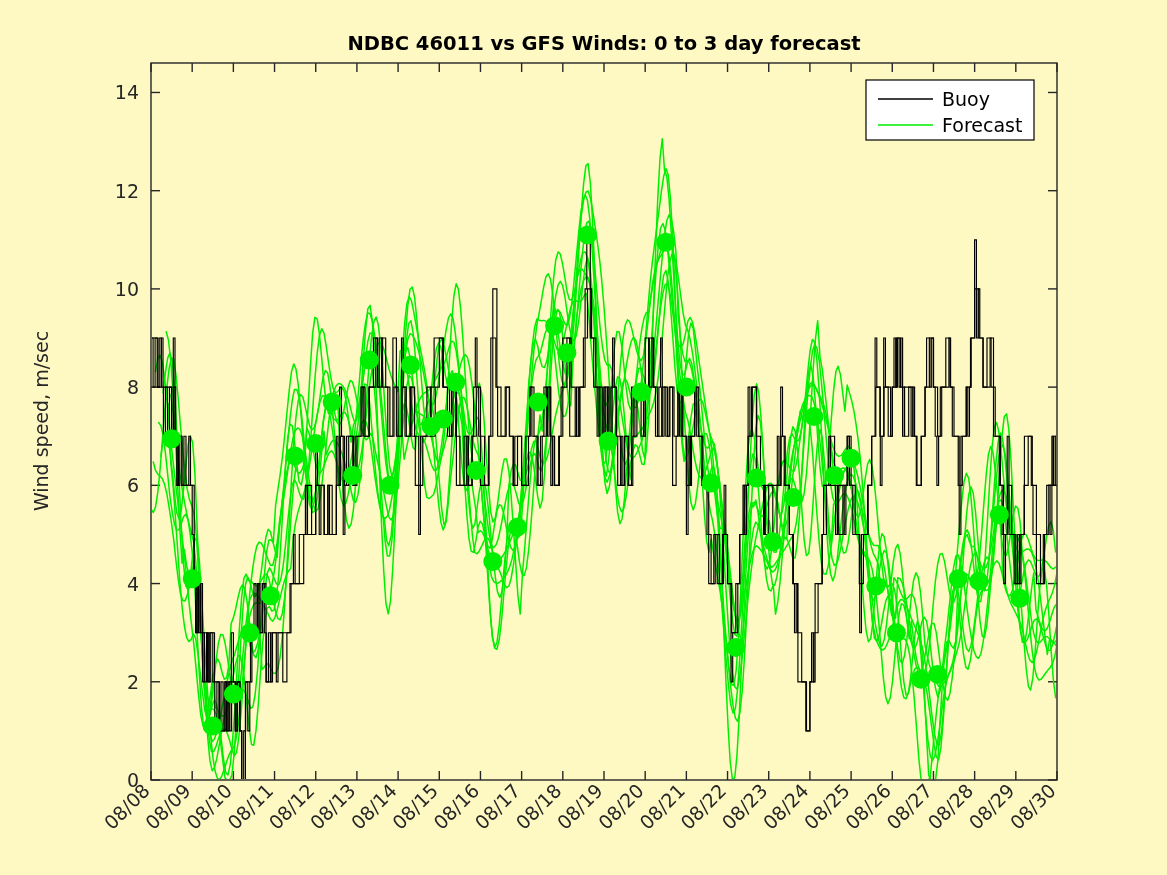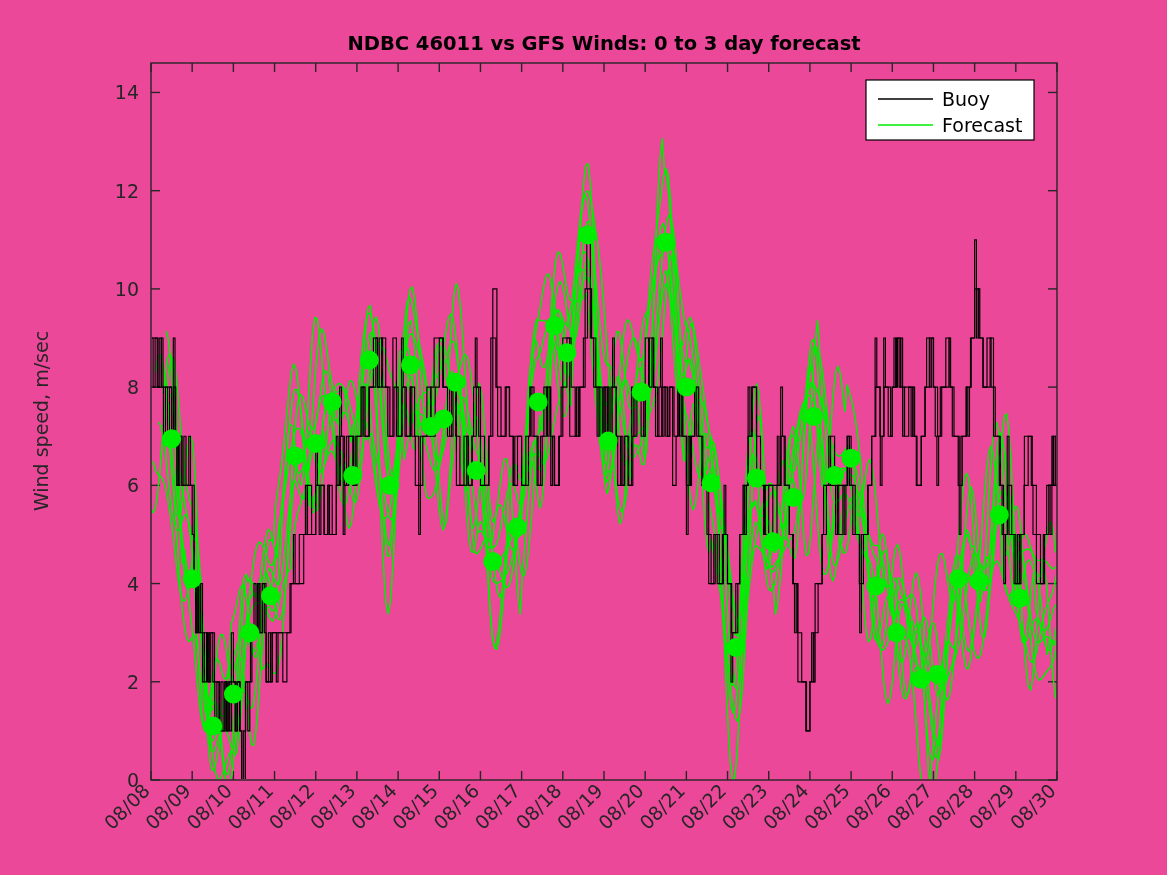--- a/index.html
+++ b/index.html
@@ -10,21 +10,21 @@
   body {
     width: 1167px;
     height: 875px;
     font-family: "DejaVu Sans", sans-serif;
     overflow: hidden;
   }
   #figure {
     position: relative;
     width: 1167px;
     height: 875px;
-    background: #ec4899;
+    background: #fef9c3;
   }
   svg.plot {
     position: absolute;
     left: 0;
     top: 0;
     width: 1167px;
     height: 875px;
   }
   .chart-title {
     font-family: "DejaVu Sans", sans-serif;

